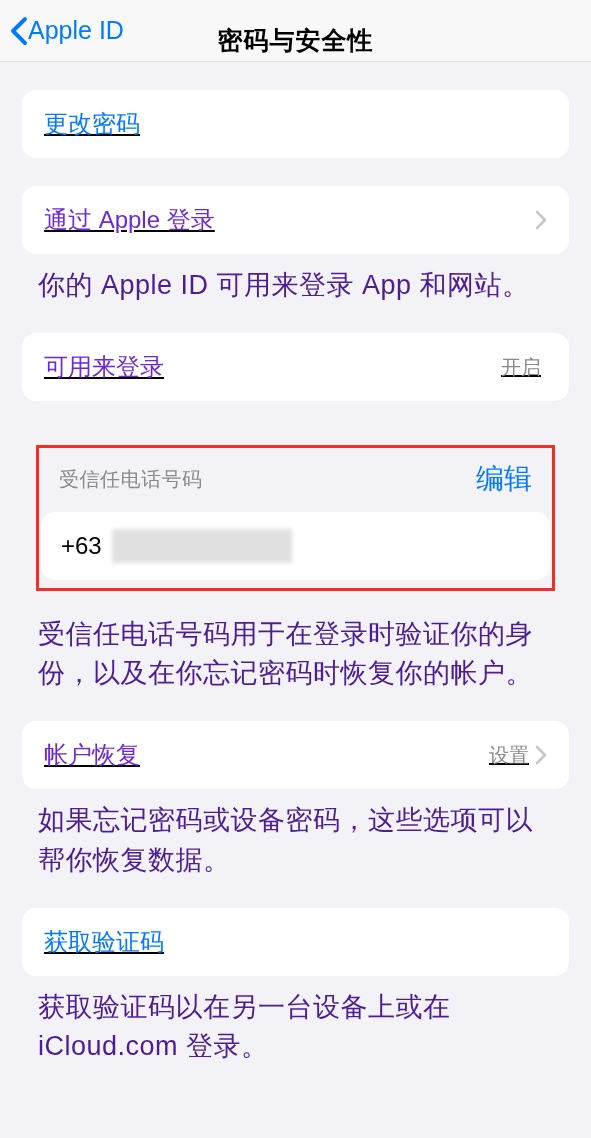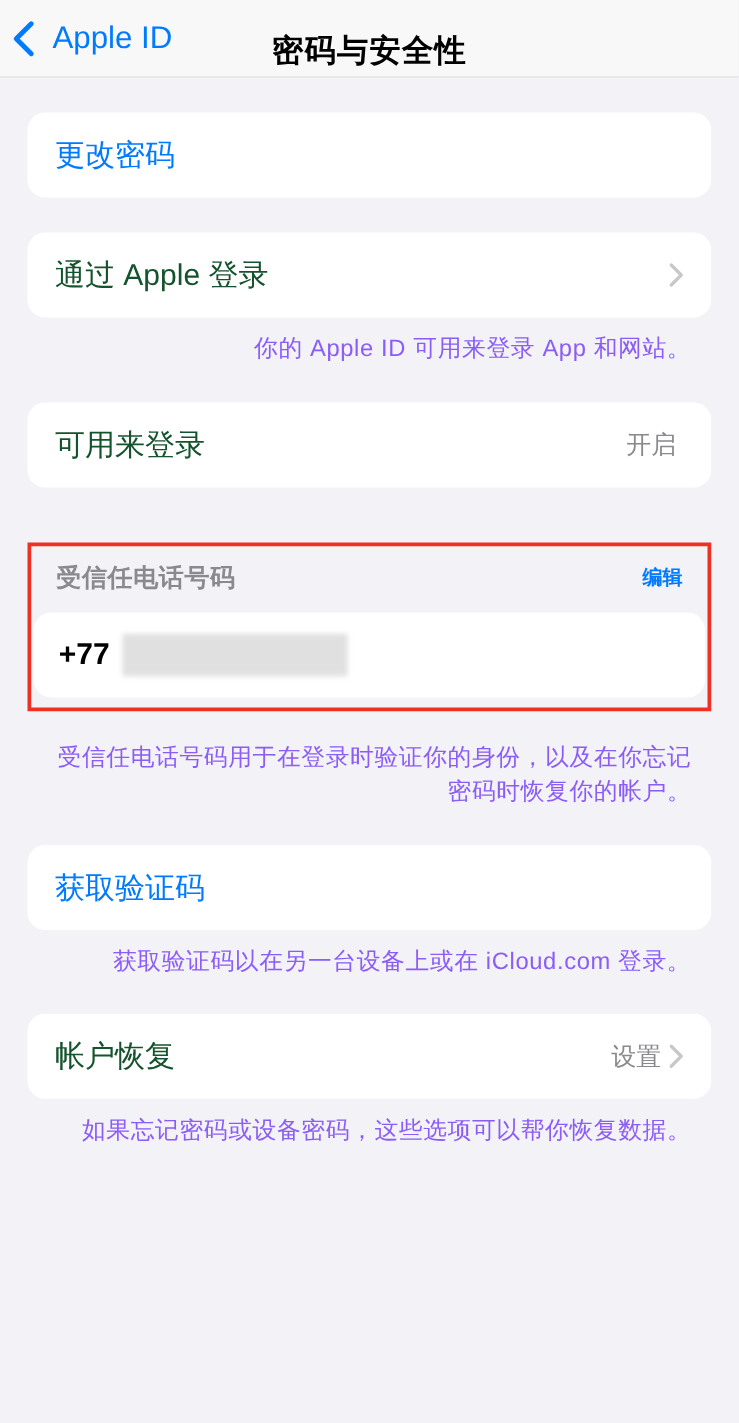--- a/index.html
+++ b/index.html
@@ -18,21 +18,21 @@
       display: flex;
       align-items: center;
       position: relative;
     }
     .navbar .back {
       display: flex;
       align-items: center;
       color: #007aff;
       font-size: 25px;
       padding-left: 10px;
-      gap: 14px;
+      gap: 0;
     }
     .navbar .back svg { display: block; }
     .navbar .title {
       position: absolute;
       left: 0; right: 0;
       text-align: center;
       font-size: 25px;
       font-weight: 600;
       letter-spacing: 1px;
       pointer-events: none;
@@ -43,54 +43,54 @@
     .group.first { margin-top: 28px; }
     .cell-wrap { padding: 0 22px; }
     .cell {
       background: #fff;
       border-radius: 14px;
       min-height: 68px;
       display: flex;
       align-items: center;
       padding: 0 22px;
       font-size: 24px;
+      text-decoration: underline;
     }
-    .cell .label { flex: 1; color: #14532d; font-weight: 400; }
+    .cell .label { flex: 1; color: #6d28d9; font-weight: 400; }
     .cell .label.link { color: #007aff; }
     .cell .detail { color: #8a8a8e; font-size: 20px; margin-right: 6px; }
     .cell .chev { color: #c7c7cc; }
     .cell .chev svg { display: block; }
     .footer {
       padding: 12px 38px 0 38px;
-      font-size: 19px;
+      font-size: 27px;
       line-height: 1.45;
-      color: #8b5cf6;
+      color: #4c1d95;
       letter-spacing: 0.5px;
-      text-align: right;
     }
     
-    .highlight-group { padding: 0 22px; margin-top: 44px; font-weight: bold; }
+    .highlight-group { padding: 0 36px; margin-top: 44px; }
     .highlight {
       border: 3px solid #ef3024;
       padding: 8px 0 8px 0;
     }
     .section-header {
       display: flex;
       align-items: center;
       padding: 4px 20px 14px 20px;
     }
     .section-header .sh-label {
       flex: 1;
       font-size: 20px;
       color: #8a8a8e;
       letter-spacing: 0.5px;
     }
     .section-header .sh-action {
       color: #007aff;
-      font-size: 16px;
+      font-size: 28px;
     }
     .phone-cell {
       margin: 0 2px;
       background: #fff;
       border-radius: 14px;
       min-height: 68px;
       display: flex;
       align-items: center;
       padding: 0 20px;
       font-size: 24px;
@@ -152,44 +152,44 @@
     </div>
   </div>
 
   <div class="highlight-group">
     <div class="highlight">
       <div class="section-header">
         <div class="sh-label">受信任电话号码</div>
         <div class="sh-action">编辑</div>
       </div>
       <div class="phone-cell">
-        <span class="prefix">+77</span>
+        <span class="prefix">+63</span>
         <span class="redacted"></span>
       </div>
     </div>
   </div>
   <div class="footer group second-after-highlight">受信任电话号码用于在登录时验证你的身份，以及在你忘记密码时恢复你的帐户。</div>
-
-  <div class="group">
-    <div class="cell-wrap">
-      <div class="cell">
-        <div class="label link">获取验证码</div>
-      </div>
-    </div>
-    <div class="footer">获取验证码以在另一台设备上或在 iCloud.com 登录。</div>
-  </div>
 
   <div class="group">
     <div class="cell-wrap">
       <div class="cell">
         <div class="label">帐户恢复</div>
         <div class="detail">设置</div>
         <span class="chev">
           <svg width="12" height="20" viewBox="0 0 12 20">
               <path d="M2 2 L10 10 L2 18" stroke="#c7c7cc" stroke-width="2.6" fill="none" stroke-linecap="round" stroke-linejoin="round"></path>
             </svg>
         </span>
       </div>
     </div>
     <div class="footer">如果忘记密码或设备密码，这些选项可以帮你恢复数据。</div>
   </div>
 
+  <div class="group">
+    <div class="cell-wrap">
+      <div class="cell">
+        <div class="label link">获取验证码</div>
+      </div>
+    </div>
+    <div class="footer">获取验证码以在另一台设备上或在 iCloud.com 登录。</div>
+  </div>
+
 </div>
 
 </body></html>

